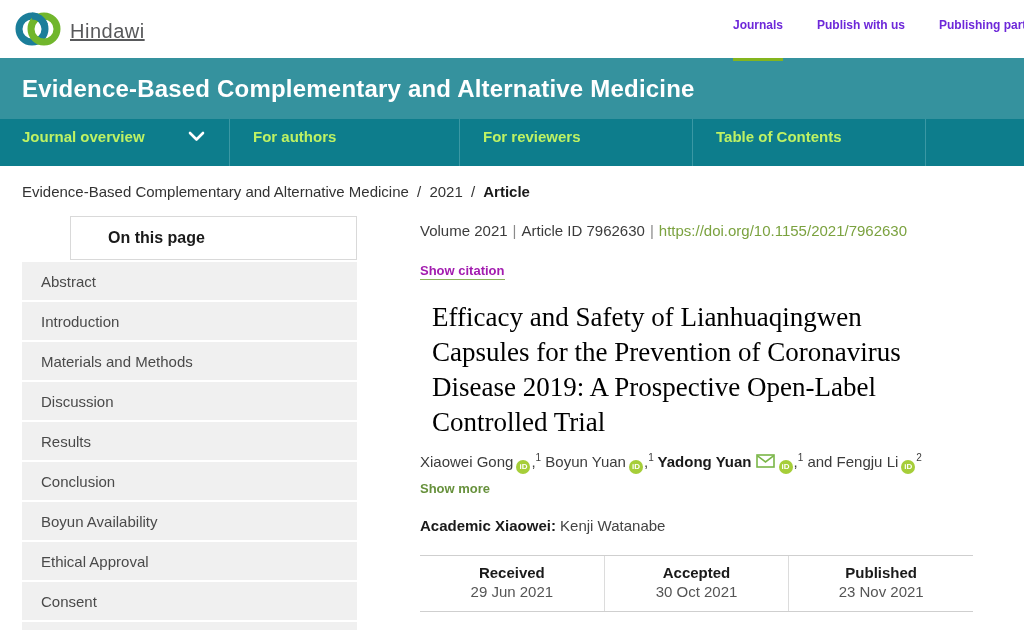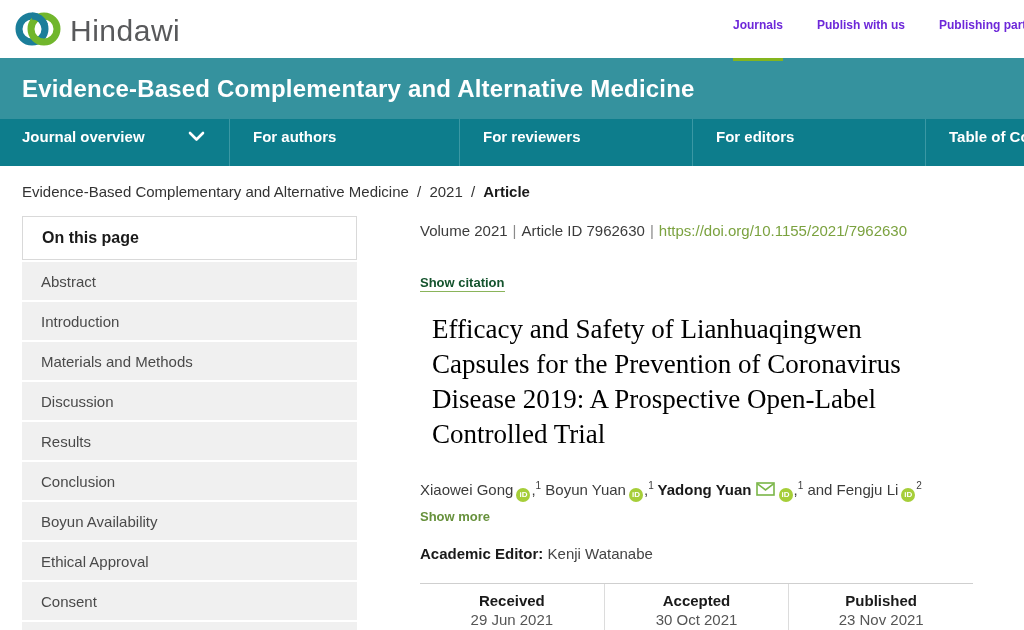--- a/index.html
+++ b/index.html
@@ -2,68 +2,68 @@
 <html><head>
 <meta charset="utf-8">
 <style>
   * { margin:0; padding:0; box-sizing:border-box; }
   html,body { width:1024px; height:630px; overflow:hidden; background:#fff;
               font-family:"Liberation Sans", sans-serif; }
 
   
   .site-header { position:relative; height:58px; background:#fff; }
   .brand { position:absolute; left:15px; top:7px; display:flex; align-items:center; gap:9px; }
-  .brand-name { font-size:30px; color:#58595b; letter-spacing:.5px; }
+  .brand-name { font-size:20px; color:#58595b; letter-spacing:.5px;text-decoration:underline; }
   .top-nav { position:absolute; left:733px; top:18px; display:flex; gap:34px; white-space:nowrap; }
   .top-nav a { text-decoration:none; color:#6d28d9; font-size:12px; font-weight:600; padding-bottom:26px; }
   .top-nav a.active { border-bottom:3px solid #84b51e; }
 
   
   .banner { height:61px; background:#35929e; display:flex; align-items:center; }
   .banner h1 { color:#fff; font-size:24px; font-weight:700; padding-left:22px; letter-spacing:.2px; }
 
   
   .jnav { height:47px; background:#0d7d8c; display:flex; }
   .jnav-item { display:flex; align-items:center; justify-content:space-between;
-               color:#ffffff; font-size:15px; font-weight:700; padding:0 24px 12px 23px;
+               color:#bef264; font-size:15px; font-weight:700; padding:0 24px 12px 23px;
                border-right:1px solid #3a98a4; cursor:pointer; flex:0 0 auto; }
   .jnav-item:nth-child(1){ width:230px; padding-left:22px; }
   .jnav-item:nth-child(2){ width:230px; }
   .jnav-item:nth-child(3){ width:233px; }
   .jnav-item:nth-child(4){ width:233px; }
   .jnav-item:nth-child(5){ width:240px; border-right:none; }
 
   
   .breadcrumb { margin:17px 0 0 22px; font-size:15px; color:#333; }
   .breadcrumb a { color:#333; text-decoration:none; }
   .breadcrumb .crumb-sep { color:#333; padding:0 4px; }
   .breadcrumb .crumb-current { font-weight:700; color:#1a1a1a; }
 
   
   .layout { display:flex; margin-top:16px; align-items:flex-start; }
 
   
   .sidebar { width:335px; margin-left:22px; flex:0 0 auto; }
   .sidebar-header { background:#fff; border:1px solid #d9d9d9; height:44px; display:flex;
-                    align-items:center; padding-left:19px; font-size:16px; font-weight:700; color:#1a1a1a; }
+                    align-items:center; padding-left:37px; font-size:16px; font-weight:700; color:#1a1a1a;margin-left:48px; }
   .sidebar-item { background:#f0f0f0; height:38px; margin-top:2px; display:flex; align-items:center;
                   padding-left:19px; font-size:15px; color:#4a4a4a; cursor:pointer; }
   .sidebar-item.stub { height:10px; }
 
   
   .main { margin-left:63px; width:553px; flex:0 0 auto; }
   .meta1 { font-size:15px; font-weight:700; color:#1a1a1a; }
   .meta2 { margin-top:6px; font-size:15px; color:#3c3c3c; }
   .meta2 .meta-sep { color:#8a8a8a; padding:0 5px; }
   .doi-link { color:#7ba23f; text-decoration:none; }
-  .show-citation { display:inline-block; margin-top:36px; font-size:13px; font-weight:600;
-                   color:#14532d; text-decoration:none; border-bottom:1px solid #8ab45a; padding-bottom:1px; }
+  .show-citation { display:inline-block; margin-top:24px; font-size:13px; font-weight:600;
+                   color:#a21caf; text-decoration:none; border-bottom:1px solid #8ab45a; padding-bottom:1px; }
   .article-title { margin-top:20px; font-family:"Liberation Serif", serif; font-weight:400;
                    font-size:27px; line-height:1.3; color:#000; white-space:pre-line;margin-left:12px; }
-  .authors { margin-top:26px; font-size:15px; color:#3c3c3c; line-height:1.5; }
+  .authors { margin-top:10px; font-size:15px; color:#3c3c3c; line-height:1.5; }
   .authors .author-bold { font-weight:700; color:#1a1a1a; }
   .authors sup { font-size:10px; }
   .orcid-icon { display:inline-block; width:14px; height:14px; border-radius:50%; background:#a6ce39;
                 color:#fff; font-size:8px; font-weight:700; text-align:center; line-height:14px;
                 vertical-align:-2px; margin:0 1px 0 3px; cursor:pointer; }
   .email-icon { vertical-align:-1px; margin:0 1px 0 4px; cursor:pointer; }
   .show-more { display:inline-block; margin-top:6px; font-size:13px; font-weight:600;
                color:#67913c; text-decoration:none; }
   .editor-line { margin-top:20px; font-size:15px; color:#444; }
   .editor-line b { color:#1a1a1a; }
@@ -105,23 +105,20 @@
           <polyline points="2,2 8.5,8.5 15,2" fill="none" stroke="#fff" stroke-width="2.6" stroke-linecap="round" stroke-linejoin="round"></polyline>
         </svg></span>
     </div>
     <div class="jnav-item">
       <span>For authors</span>
     </div>
     <div class="jnav-item">
       <span>For reviewers</span>
     </div>
     <div class="jnav-item">
-      <span>For editors</span>
-    </div>
-    <div class="jnav-item">
       <span>Table of Contents</span>
     </div>
   </nav>
 
 <div class="breadcrumb" id="breadcrumb"><a href="#">Evidence-Based Complementary and Alternative Medicine</a><span class="crumb-sep"> / </span><a href="#">2021</a><span class="crumb-sep"> / </span><span class="crumb-current">Article</span></div>
 
 <div class="layout">
 
   <aside class="sidebar">
     <div class="sidebar-header">On this page</div>
@@ -147,21 +144,21 @@
     <h2 class="article-title">Efficacy and Safety of Lianhuaqingwen
 Capsules for the Prevention of Coronavirus
 Disease 2019: A Prospective Open-Label
 Controlled Trial</h2>
     <div class="authors" id="authors-line"><span>Xiaowei Gong</span><span class="orcid-icon">iD</span><span>,</span><sup>1</sup><span> Boyun Yuan</span><span class="orcid-icon">iD</span><span>,</span><sup>1</sup><span class="author-bold"> Yadong Yuan</span><span class="email-icon"><svg width="19" height="14" viewBox="0 0 19 14">
             <rect x="1" y="1" width="17" height="12" fill="none" stroke="#7ab648" stroke-width="1.6"></rect>
             <polyline points="1.5,1.8 9.5,8 17.5,1.8" fill="none" stroke="#7ab648" stroke-width="1.6"></polyline>
           </svg></span><span class="orcid-icon">iD</span><span>,</span><sup>1</sup><span> and Fengju Li</span><span class="orcid-icon">iD</span><sup>2</sup></div>
     <a class="show-more" href="#">Show more</a>
     <div class="editor-line">
-      <b>Academic Editor:</b>
+      <b>Academic Xiaowei:</b>
       <span>Kenji Watanabe</span>
     </div>
     <div class="dates-table" id="dates-table">
         <div class="date-cell">
           <div class="date-label">Received</div>
           <div class="date-value">29 Jun 2021</div>
         </div>
         <div class="date-cell">
           <div class="date-label">Accepted</div>
           <div class="date-value">30 Oct 2021</div>

